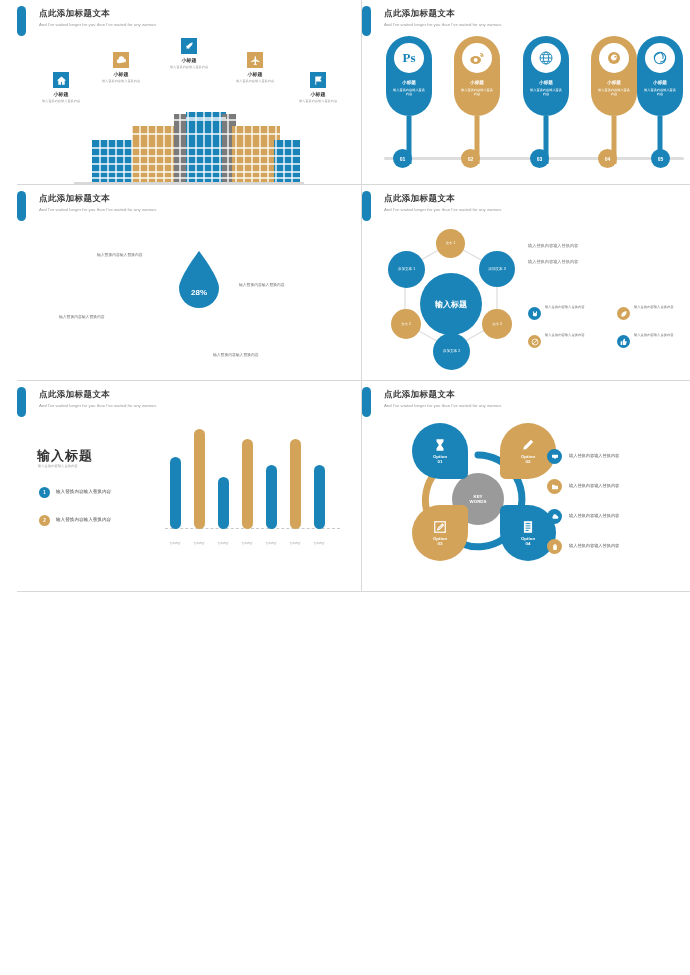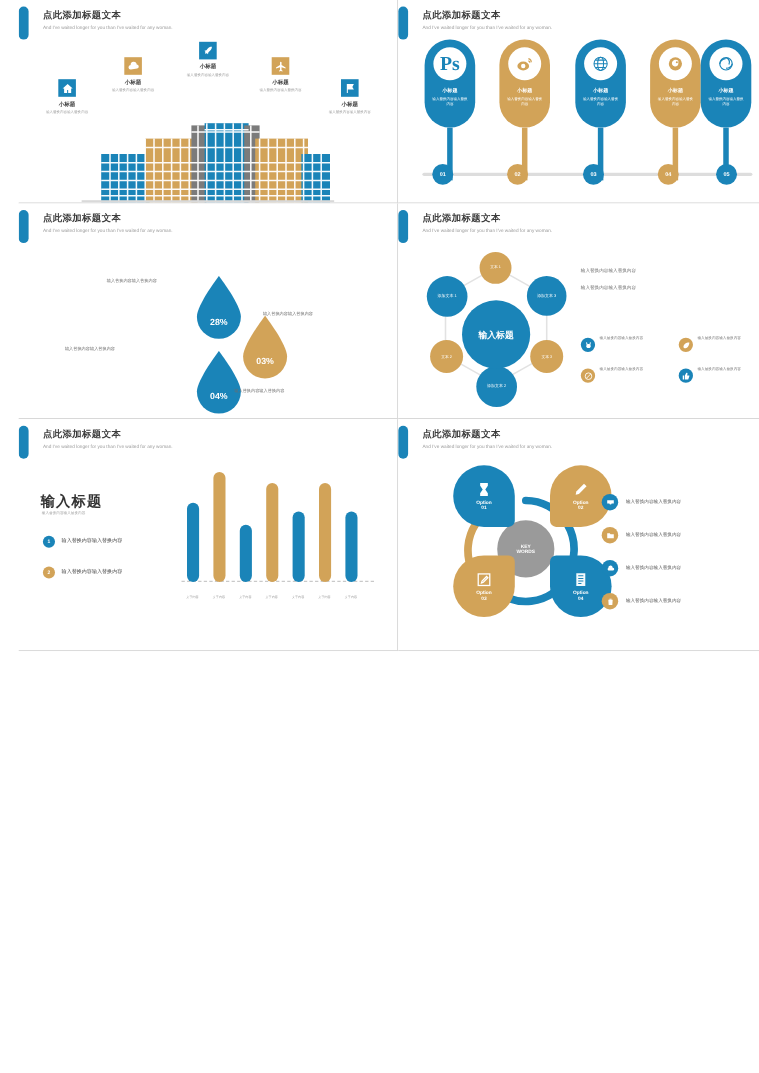--- a/index.html
+++ b/index.html
@@ -188,21 +188,21 @@
     <div class="hdr">
       <div class="bar"></div>
       <div class="t">点此添加标题文本</div>
       <div class="sub">And I've waited longer for you than I've waited for any woman.</div>
     </div>
     <div class="railline"></div>
 
     <div class="pin" style="left:24px; top:36px;">
       <div class="body blue">
         <div class="circ">
-          <span style="color:#1a84b8;font-size:18px;font-weight:bold;font-family:'Liberation Serif',serif;">Ps</span>
+          <span style="color:#1a84b8;font-size:13px;font-weight:bold;font-family:'Liberation Serif',serif;">Ps</span>
         </div>
         <div class="ttl">小标题</div>
         <div class="txt">输入替换内容输入替换内容</div>
       </div>
       <div class="stick blue"></div>
     </div>
     <div class="node blue" style="left:31px;">01</div>
 
     <div class="pin" style="left:92px; top:36px;">
       <div class="body gold">
@@ -274,32 +274,20 @@
       <div class="bar"></div>
       <div class="t">点此添加标题文本</div>
       <div class="sub">And I've waited longer for you than I've waited for any woman.</div>
     </div>
 
     <div class="drop" style="left:155px; top:64px;">
       <svg width="54" height="62" viewBox="0 0 54 62">
           <path d="M27 2C27 2 7 28 7 39a20 20 0 0 0 40 0C47 28 27 2 27 2z" fill="#1a84b8"></path>
         </svg>
       <div class="pct">28%</div>
-    </div>
-    <div class="drop" style="left:197px; top:100px;">
-      <svg width="54" height="62" viewBox="0 0 54 62">
-          <path d="M27 2C27 2 7 28 7 39a20 20 0 0 0 40 0C47 28 27 2 27 2z" fill="#d2a358"></path>
-        </svg>
-      <div class="pct">03%</div>
-    </div>
-    <div class="drop" style="left:155px; top:132px;">
-      <svg width="54" height="62" viewBox="0 0 54 62">
-          <path d="M27 2C27 2 7 28 7 39a20 20 0 0 0 40 0C47 28 27 2 27 2z" fill="#1a84b8"></path>
-        </svg>
-      <div class="pct">04%</div>
     </div>
 
     <div class="dlabel" style="left:80px; top:68px;">输入替换内容输入替换内容</div>
     <div class="dlabel" style="left:42px; top:130px;">输入替换内容输入替换内容</div>
     <div class="dlabel" style="left:222px; top:98px;">输入替换内容输入替换内容</div>
     <div class="dlabel" style="left:196px; top:168px;">输入替换内容输入替换内容</div>
   </div>
 
   <div class="slide s4">
     <div class="hdr">

